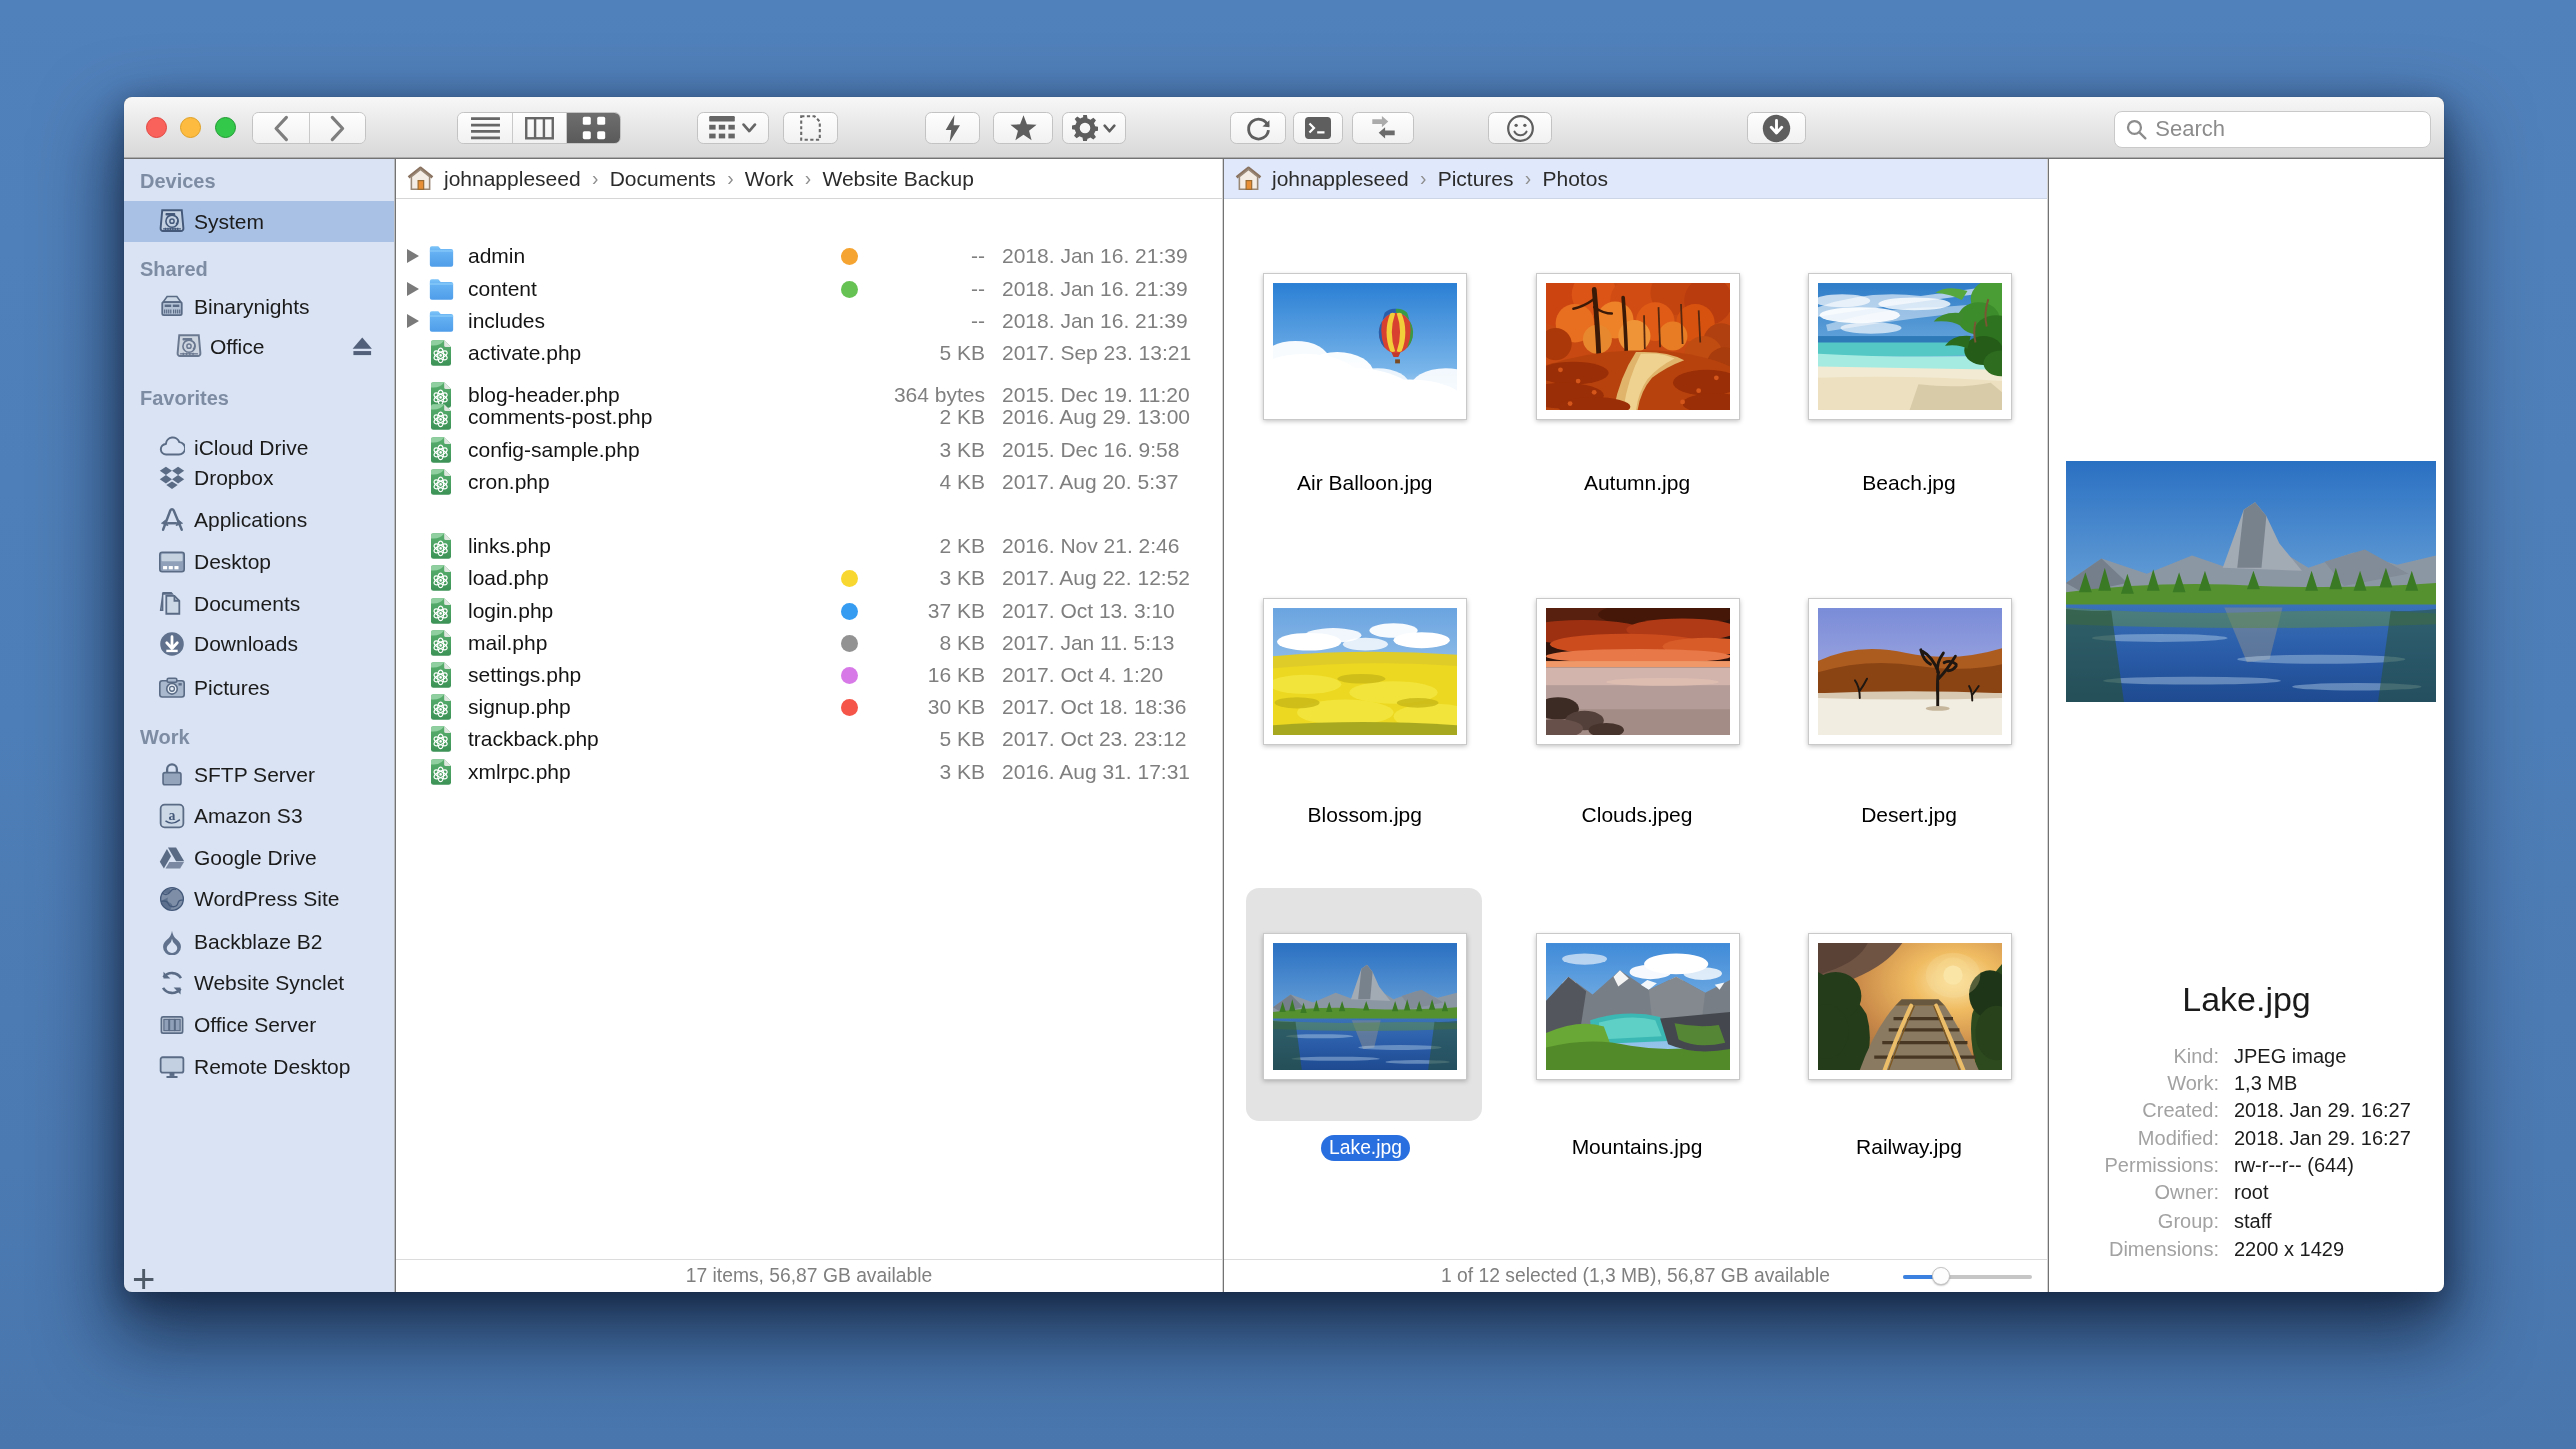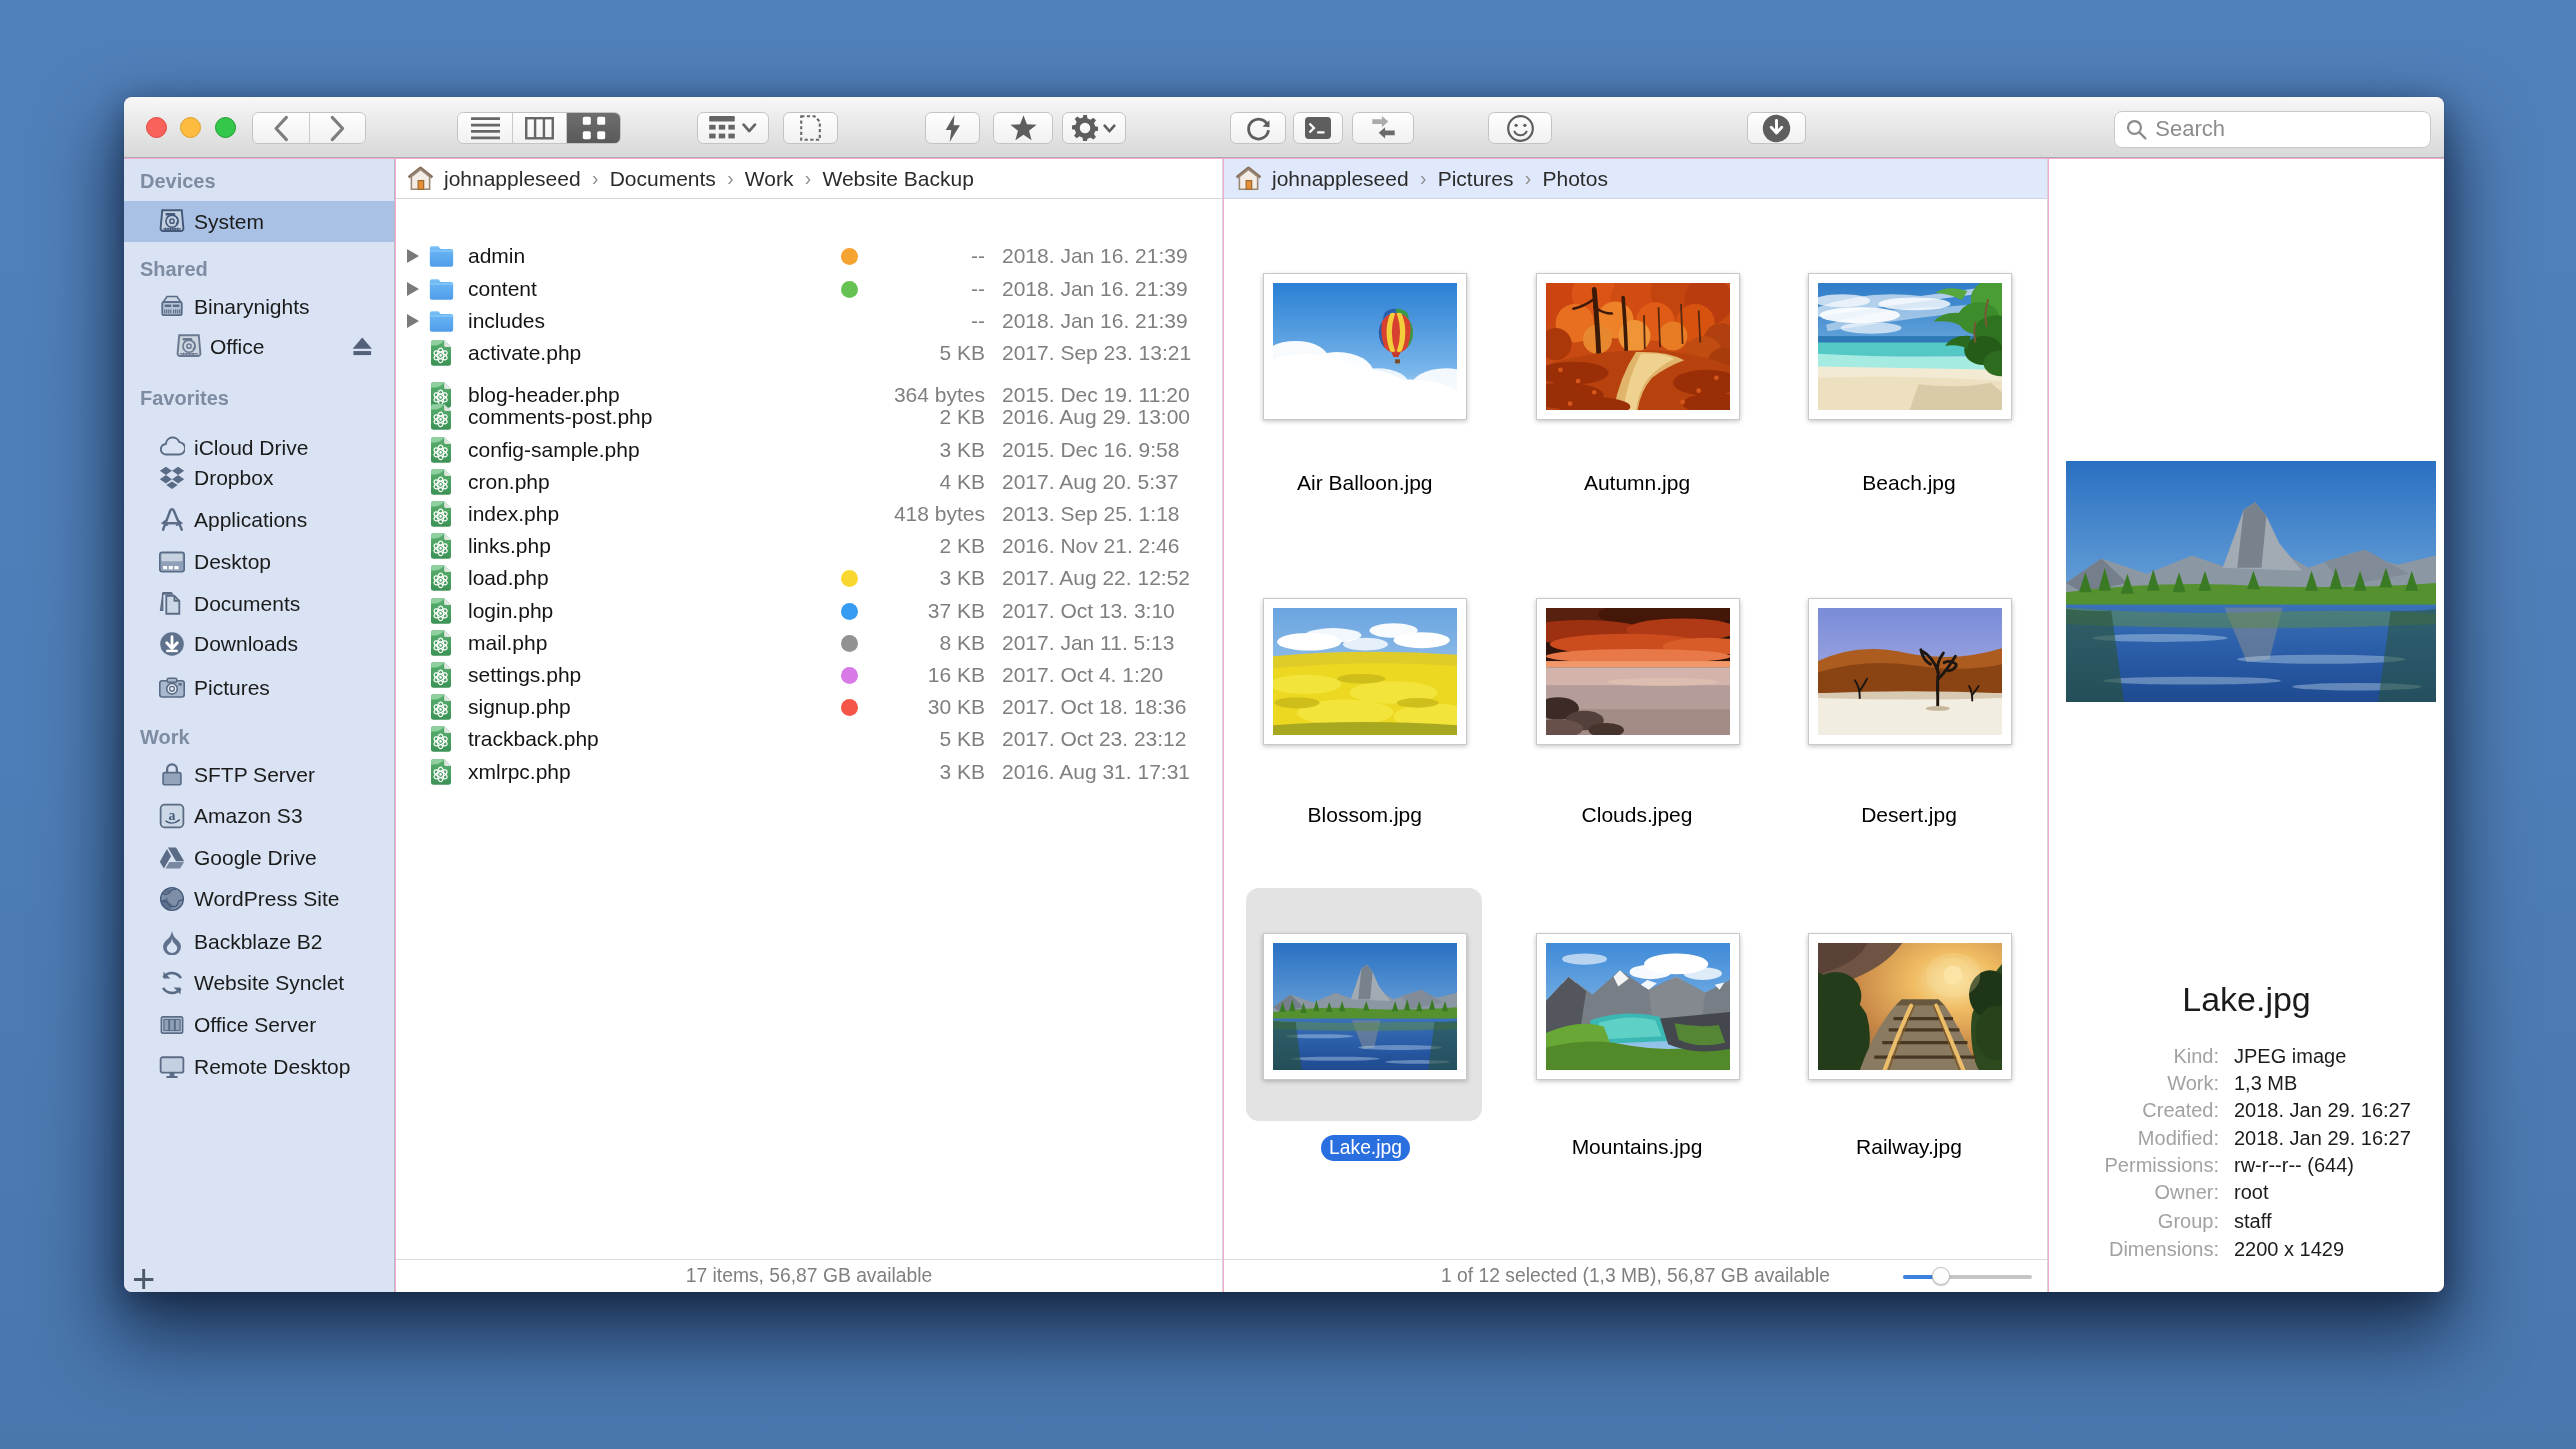--- a/index.html
+++ b/index.html
@@ -3,21 +3,21 @@
 <style>
 * { margin:0; padding:0; box-sizing:border-box; }
 html,body { width:2576px; height:1449px; overflow:hidden; }
 body {
   font-family:"Liberation Sans", sans-serif;
   background: linear-gradient(180deg, #5181bb 0%, #4e7eb7 50%, #4b79b1 80%, #4876ad 100%);
   position:relative;
 }
 .window {
   position:absolute; left:124px; top:97px; width:2320px; height:1195px;
-  border-radius:8px; background:#f9a8d4;
+  border-radius:8px; background:#737373;
   box-shadow: 0 36px 76px 9.7px rgba(4,12,30,0.62), 0 8px 29px rgba(4,12,30,0.35), 0 0 0.8px rgba(0,0,0,0.45);
   overflow:hidden;
 }
 
 .titlebar {
   position:absolute; left:0; top:0; width:100%; height:61px;
   background:linear-gradient(180deg,#f7f7f7 0%, #ececec 35%, #d8d8d8 100%);
   border-bottom:0.8px solid #acacac;
 }
 .light { position:absolute; top:20px; width:21px; height:21px; border-radius:50%; }
@@ -809,28 +809,20 @@
         <span class="dt">2015. Dec 16. 9:58</span>
       </div>
     <div class="frow" style="top:307px;padding-left:20px;">
         <svg style="position:absolute;left:35px;top:3.2px;" width="20" height="26" viewBox="0 0 25 32">
           <use href="#i-php"></use>
         </svg>
         <span class="nm">cron.php</span>
         <span class="sz">4 KB</span>
         <span class="dt">2017. Aug 20. 5:37</span>
       </div>
-    <div class="frow" style="top:339px;">
-        <svg style="position:absolute;left:35px;top:3.2px;" width="20" height="26" viewBox="0 0 25 32">
-          <use href="#i-php"></use>
-        </svg>
-        <span class="nm">index.php</span>
-        <span class="sz">418 bytes</span>
-        <span class="dt">2013. Sep 25. 1:18</span>
-      </div>
     <div class="frow" style="top:371px;">
         <svg style="position:absolute;left:35px;top:3.2px;" width="20" height="26" viewBox="0 0 25 32">
           <use href="#i-php"></use>
         </svg>
         <span class="nm">links.php</span>
         <span class="sz">2 KB</span>
         <span class="dt">2016. Nov 21. 2:46</span>
       </div>
     <div class="frow" style="top:403px;">
         <svg style="position:absolute;left:35px;top:3.2px;" width="20" height="26" viewBox="0 0 25 32">

